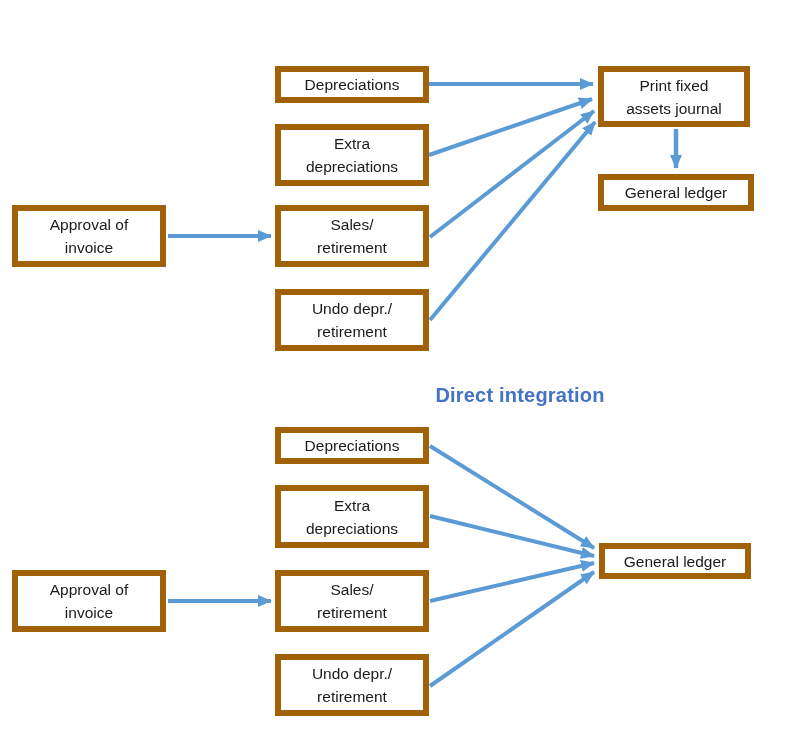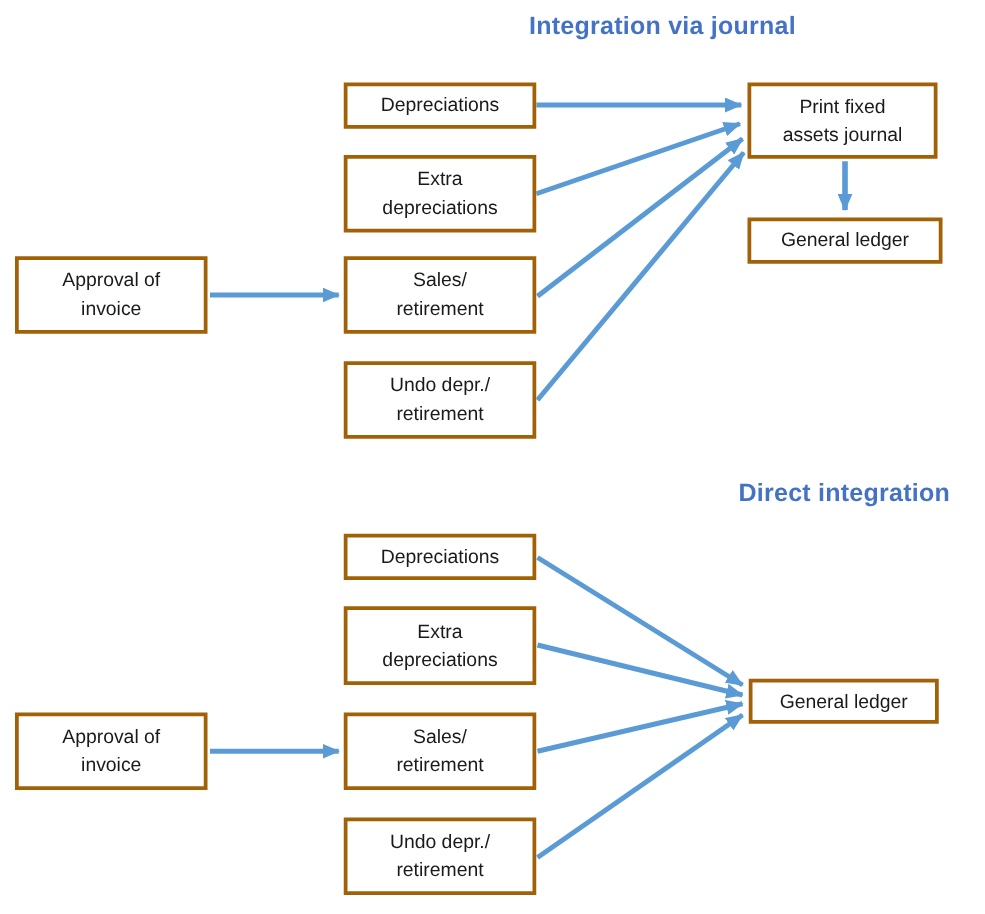--- a/index.html
+++ b/index.html
@@ -26,21 +26,21 @@
     position: absolute;
     text-align: center;
     font-size: 20px;
     font-weight: bold;
     color: #4472C4;
     letter-spacing: 0.2px;
   }
   .node {
     position: absolute;
     box-sizing: border-box;
-    border: 3px solid #a16207;
+    border: 6px solid #a16207;
     background: #ffffff;
     color: #1a1a1a;
     font-size: 15.5px;
     line-height: 23px;
     display: flex;
     align-items: center;
     justify-content: center;
     text-align: center;
     white-space: pre-line;
   }
@@ -64,42 +64,41 @@
     <line x1="430" y1="320" x2="595" y2="122" stroke="#5B9BD5" stroke-width="4" marker-end="url(#ah)"></line>
     <line x1="676" y1="129" x2="676" y2="168" stroke="#5B9BD5" stroke-width="4.5" marker-end="url(#ah)"></line>
 
     <line x1="168" y1="601" x2="271" y2="601" stroke="#5B9BD5" stroke-width="4" marker-end="url(#ah)"></line>
     <line x1="430" y1="446" x2="594" y2="548" stroke="#5B9BD5" stroke-width="4" marker-end="url(#ah)"></line>
     <line x1="430" y1="516" x2="594" y2="556" stroke="#5B9BD5" stroke-width="4" marker-end="url(#ah)"></line>
     <line x1="430" y1="601" x2="594" y2="563" stroke="#5B9BD5" stroke-width="4" marker-end="url(#ah)"></line>
     <line x1="430" y1="686" x2="594" y2="572" stroke="#5B9BD5" stroke-width="4" marker-end="url(#ah)"></line>
   </svg>
 
-  <div class="flow-title" style="left:300px; top:10px; width:460px;">Integration via journal</div>
 
   <div class="node" style="left:275px; top:66px; width:154px; height:37px;">Depreciations</div>
 
   <div class="node" style="left:275px; top:124px; width:154px; height:62px;">Extra
 depreciations</div>
 
   <div class="node" style="left:12px; top:205px; width:154px; height:62px;">Approval of
 invoice</div>
 
   <div class="node" style="left:275px; top:205px; width:154px; height:62px;">Sales/
 retirement</div>
 
   <div class="node" style="left:275px; top:289px; width:154px; height:62px;">Undo depr./
 retirement</div>
 
   <div class="node" style="left:598px; top:66px; width:152px; height:61px;">Print fixed
 assets journal</div>
 
   <div class="node" style="left:598px; top:174px; width:156px; height:37px;">General ledger</div>
 
-  <div class="flow-title" style="left:280px; top:384px; width:480px;text-align:right;">Direct integration</div>
+  <div class="flow-title" style="left:280px; top:384px; width:480px;">Direct integration</div>
 
   <div class="node" style="left:275px; top:427px; width:154px; height:37px;">Depreciations</div>
 
   <div class="node" style="left:275px; top:485px; width:154px; height:63px;">Extra
 depreciations</div>
 
   <div class="node" style="left:12px; top:570px; width:154px; height:62px;">Approval of
 invoice</div>
 
   <div class="node" style="left:275px; top:570px; width:154px; height:62px;">Sales/

